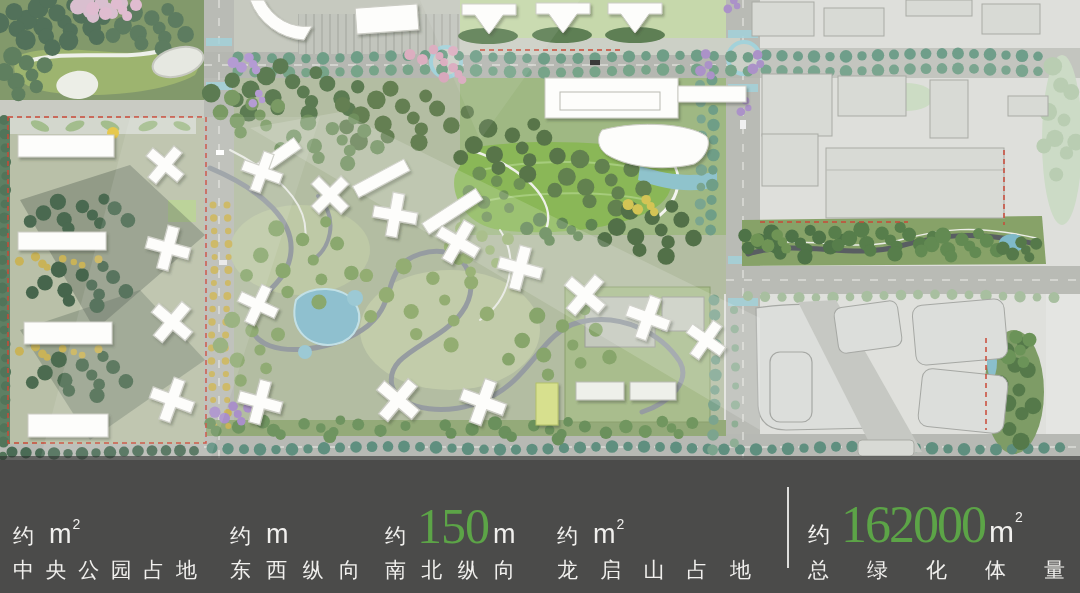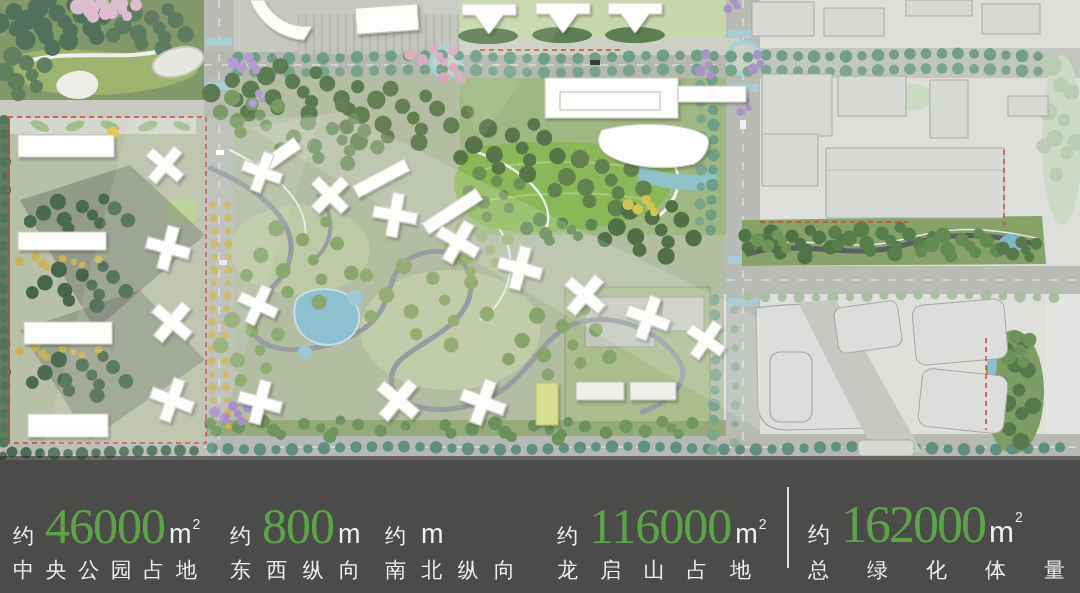--- a/index.html
+++ b/index.html
@@ -1057,67 +1057,65 @@
       <rect x="0" y="456" width="1080" height="4" fill="#2c2c2b" opacity="0.6"></rect>
     </g>
   </svg>
   </div>
 
   <div class="stats-bar">
 
     <div class="stat" style="left:13px;width:184px">
       <div class="stat-top">
         <span class="approx">约</span>
-        <span class="num">46000</span>
         <span class="unit">m</span>
         <span class="unit-sup">2</span>
       </div>
       <div class="stat-label">
           <span>中</span>
           <span>央</span>
           <span>公</span>
           <span>园</span>
           <span>占</span>
           <span>地</span>
         </div>
     </div>
 
     <div class="stat" style="left:230px;width:130px">
       <div class="stat-top">
         <span class="approx">约</span>
-        <span class="num">800</span>
         <span class="unit">m</span>
         <span class="unit-sup"></span>
       </div>
       <div class="stat-label">
           <span>东</span>
           <span>西</span>
           <span>纵</span>
           <span>向</span>
         </div>
     </div>
 
     <div class="stat" style="left:385px;width:130px">
       <div class="stat-top">
         <span class="approx">约</span>
+        <span class="num">150</span>
         <span class="unit">m</span>
         <span class="unit-sup"></span>
       </div>
       <div class="stat-label">
           <span>南</span>
           <span>北</span>
           <span>纵</span>
           <span>向</span>
         </div>
     </div>
 
     <div class="stat" style="left:557px;width:194px">
       <div class="stat-top">
         <span class="approx">约</span>
-        <span class="num">116000</span>
         <span class="unit">m</span>
         <span class="unit-sup">2</span>
       </div>
       <div class="stat-label">
           <span>龙</span>
           <span>启</span>
           <span>山</span>
           <span>占</span>
           <span>地</span>
         </div>

